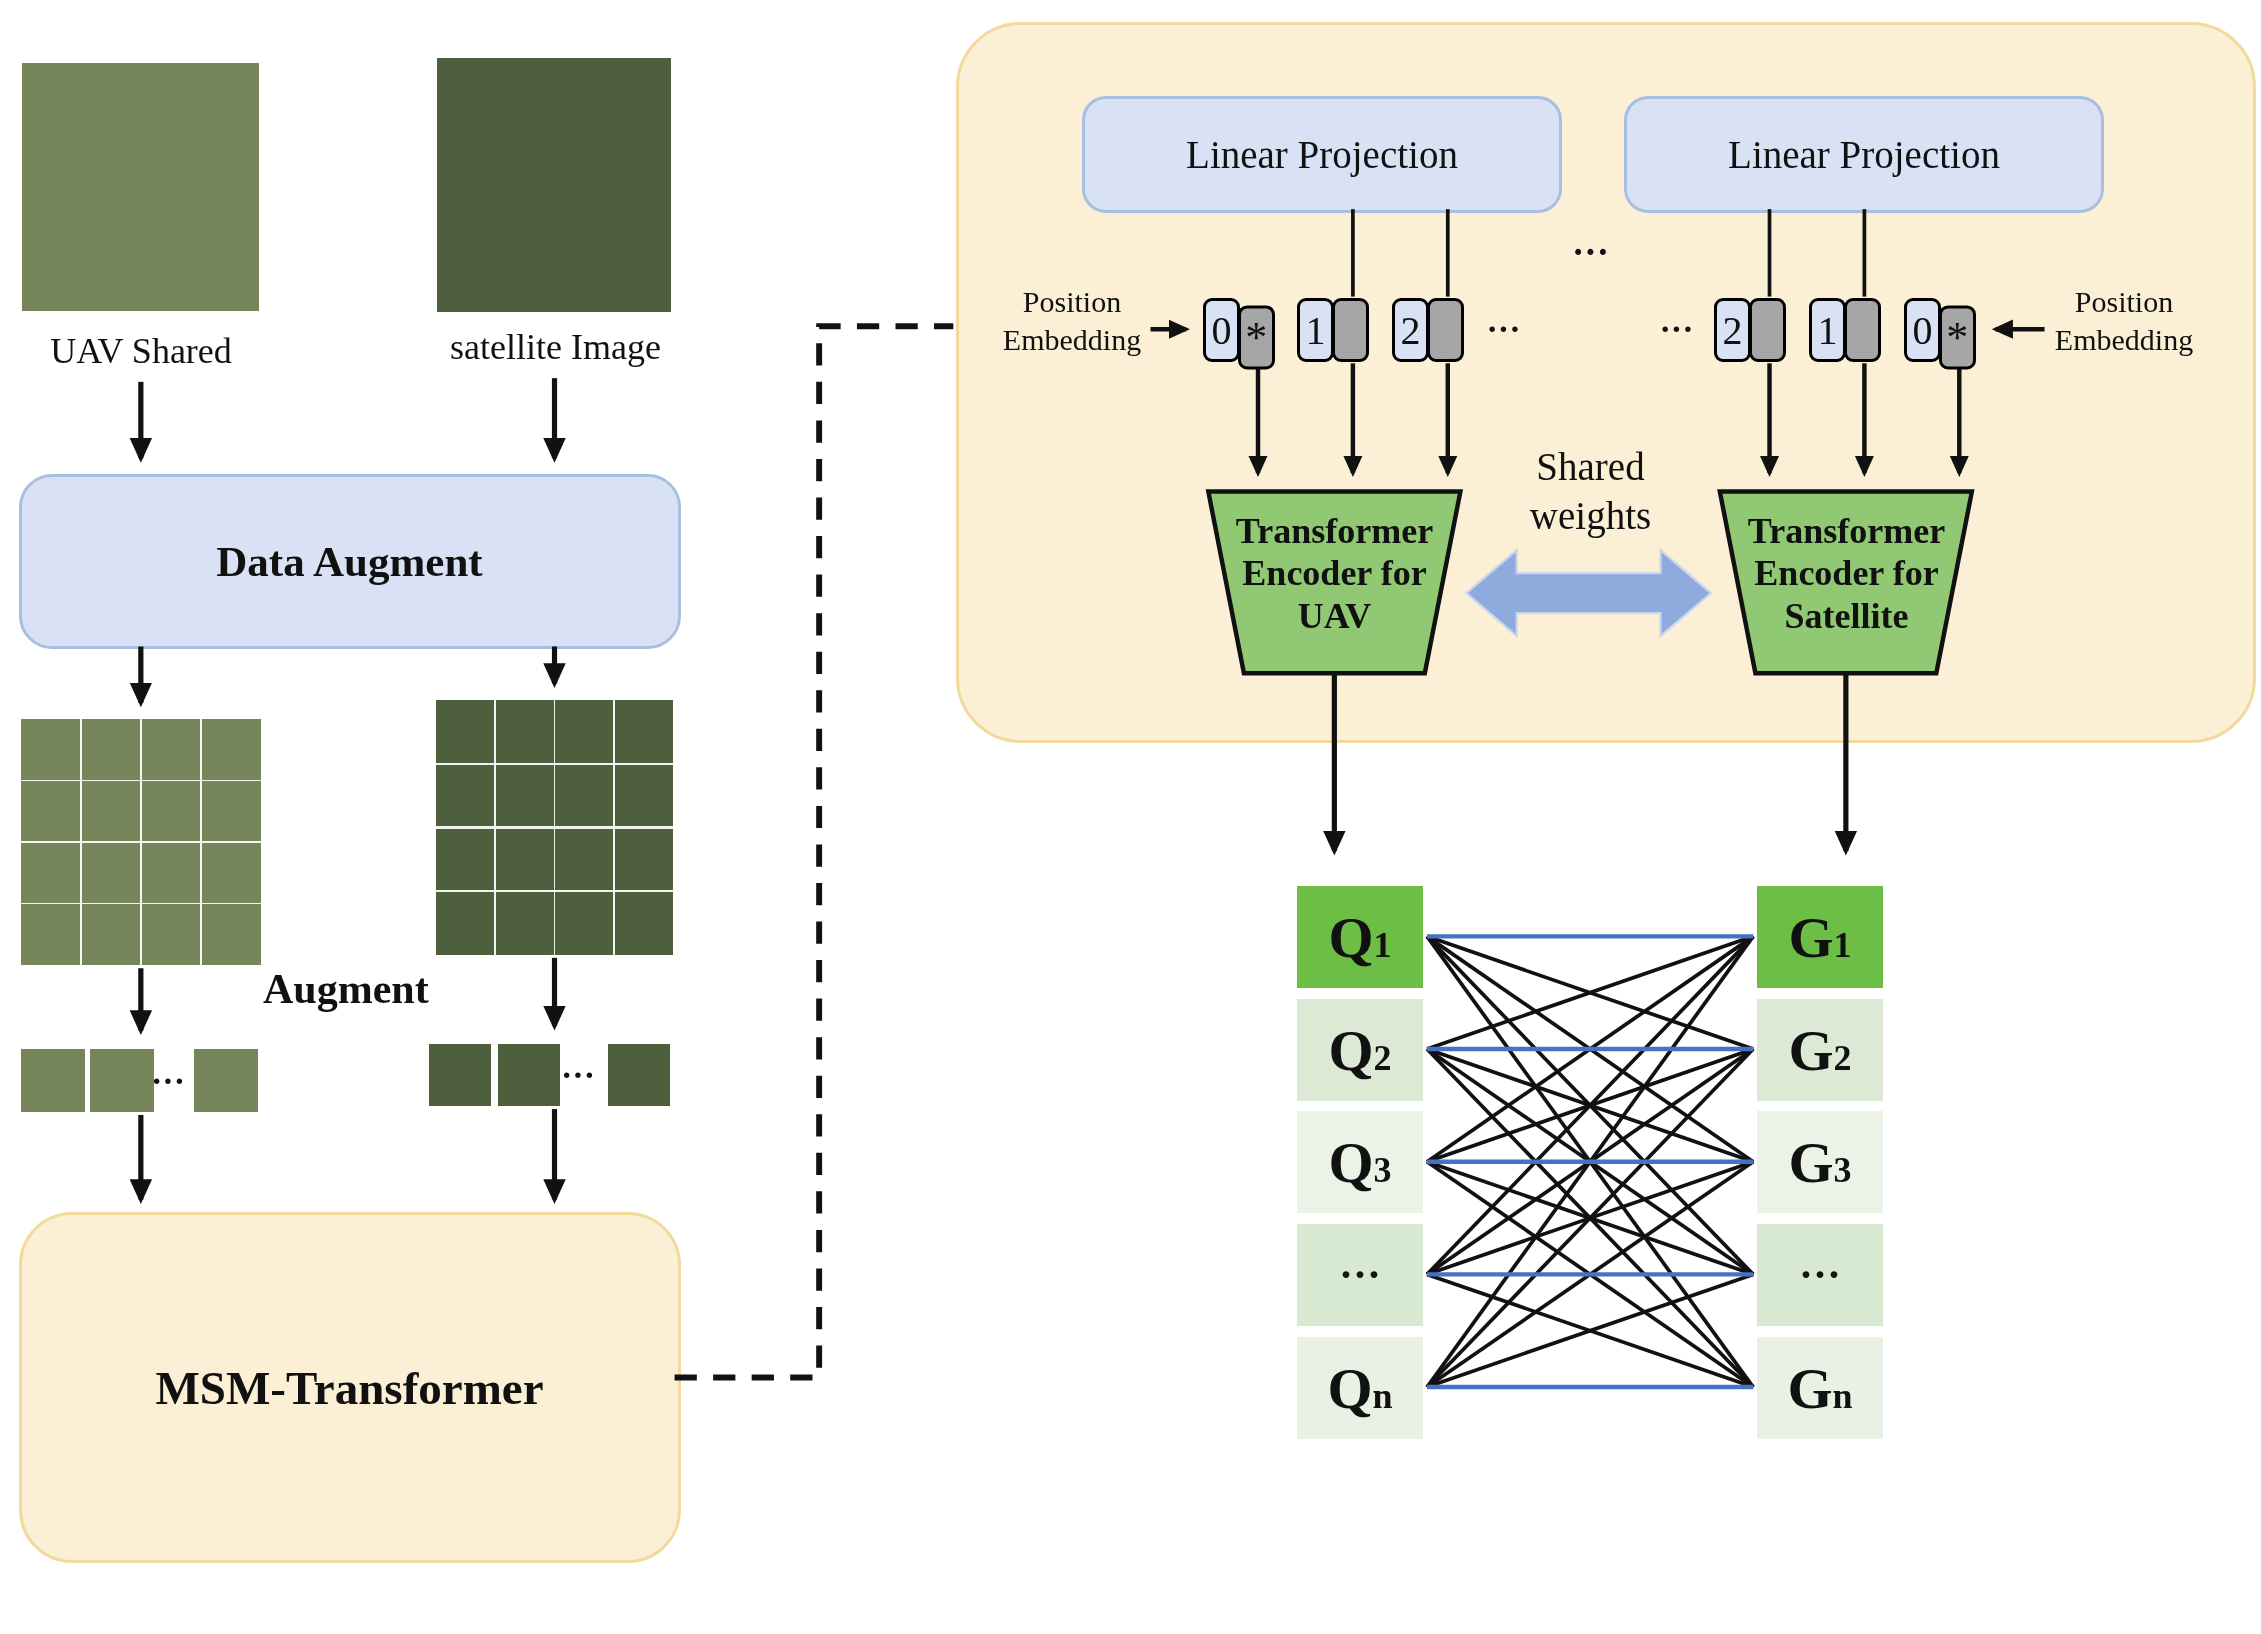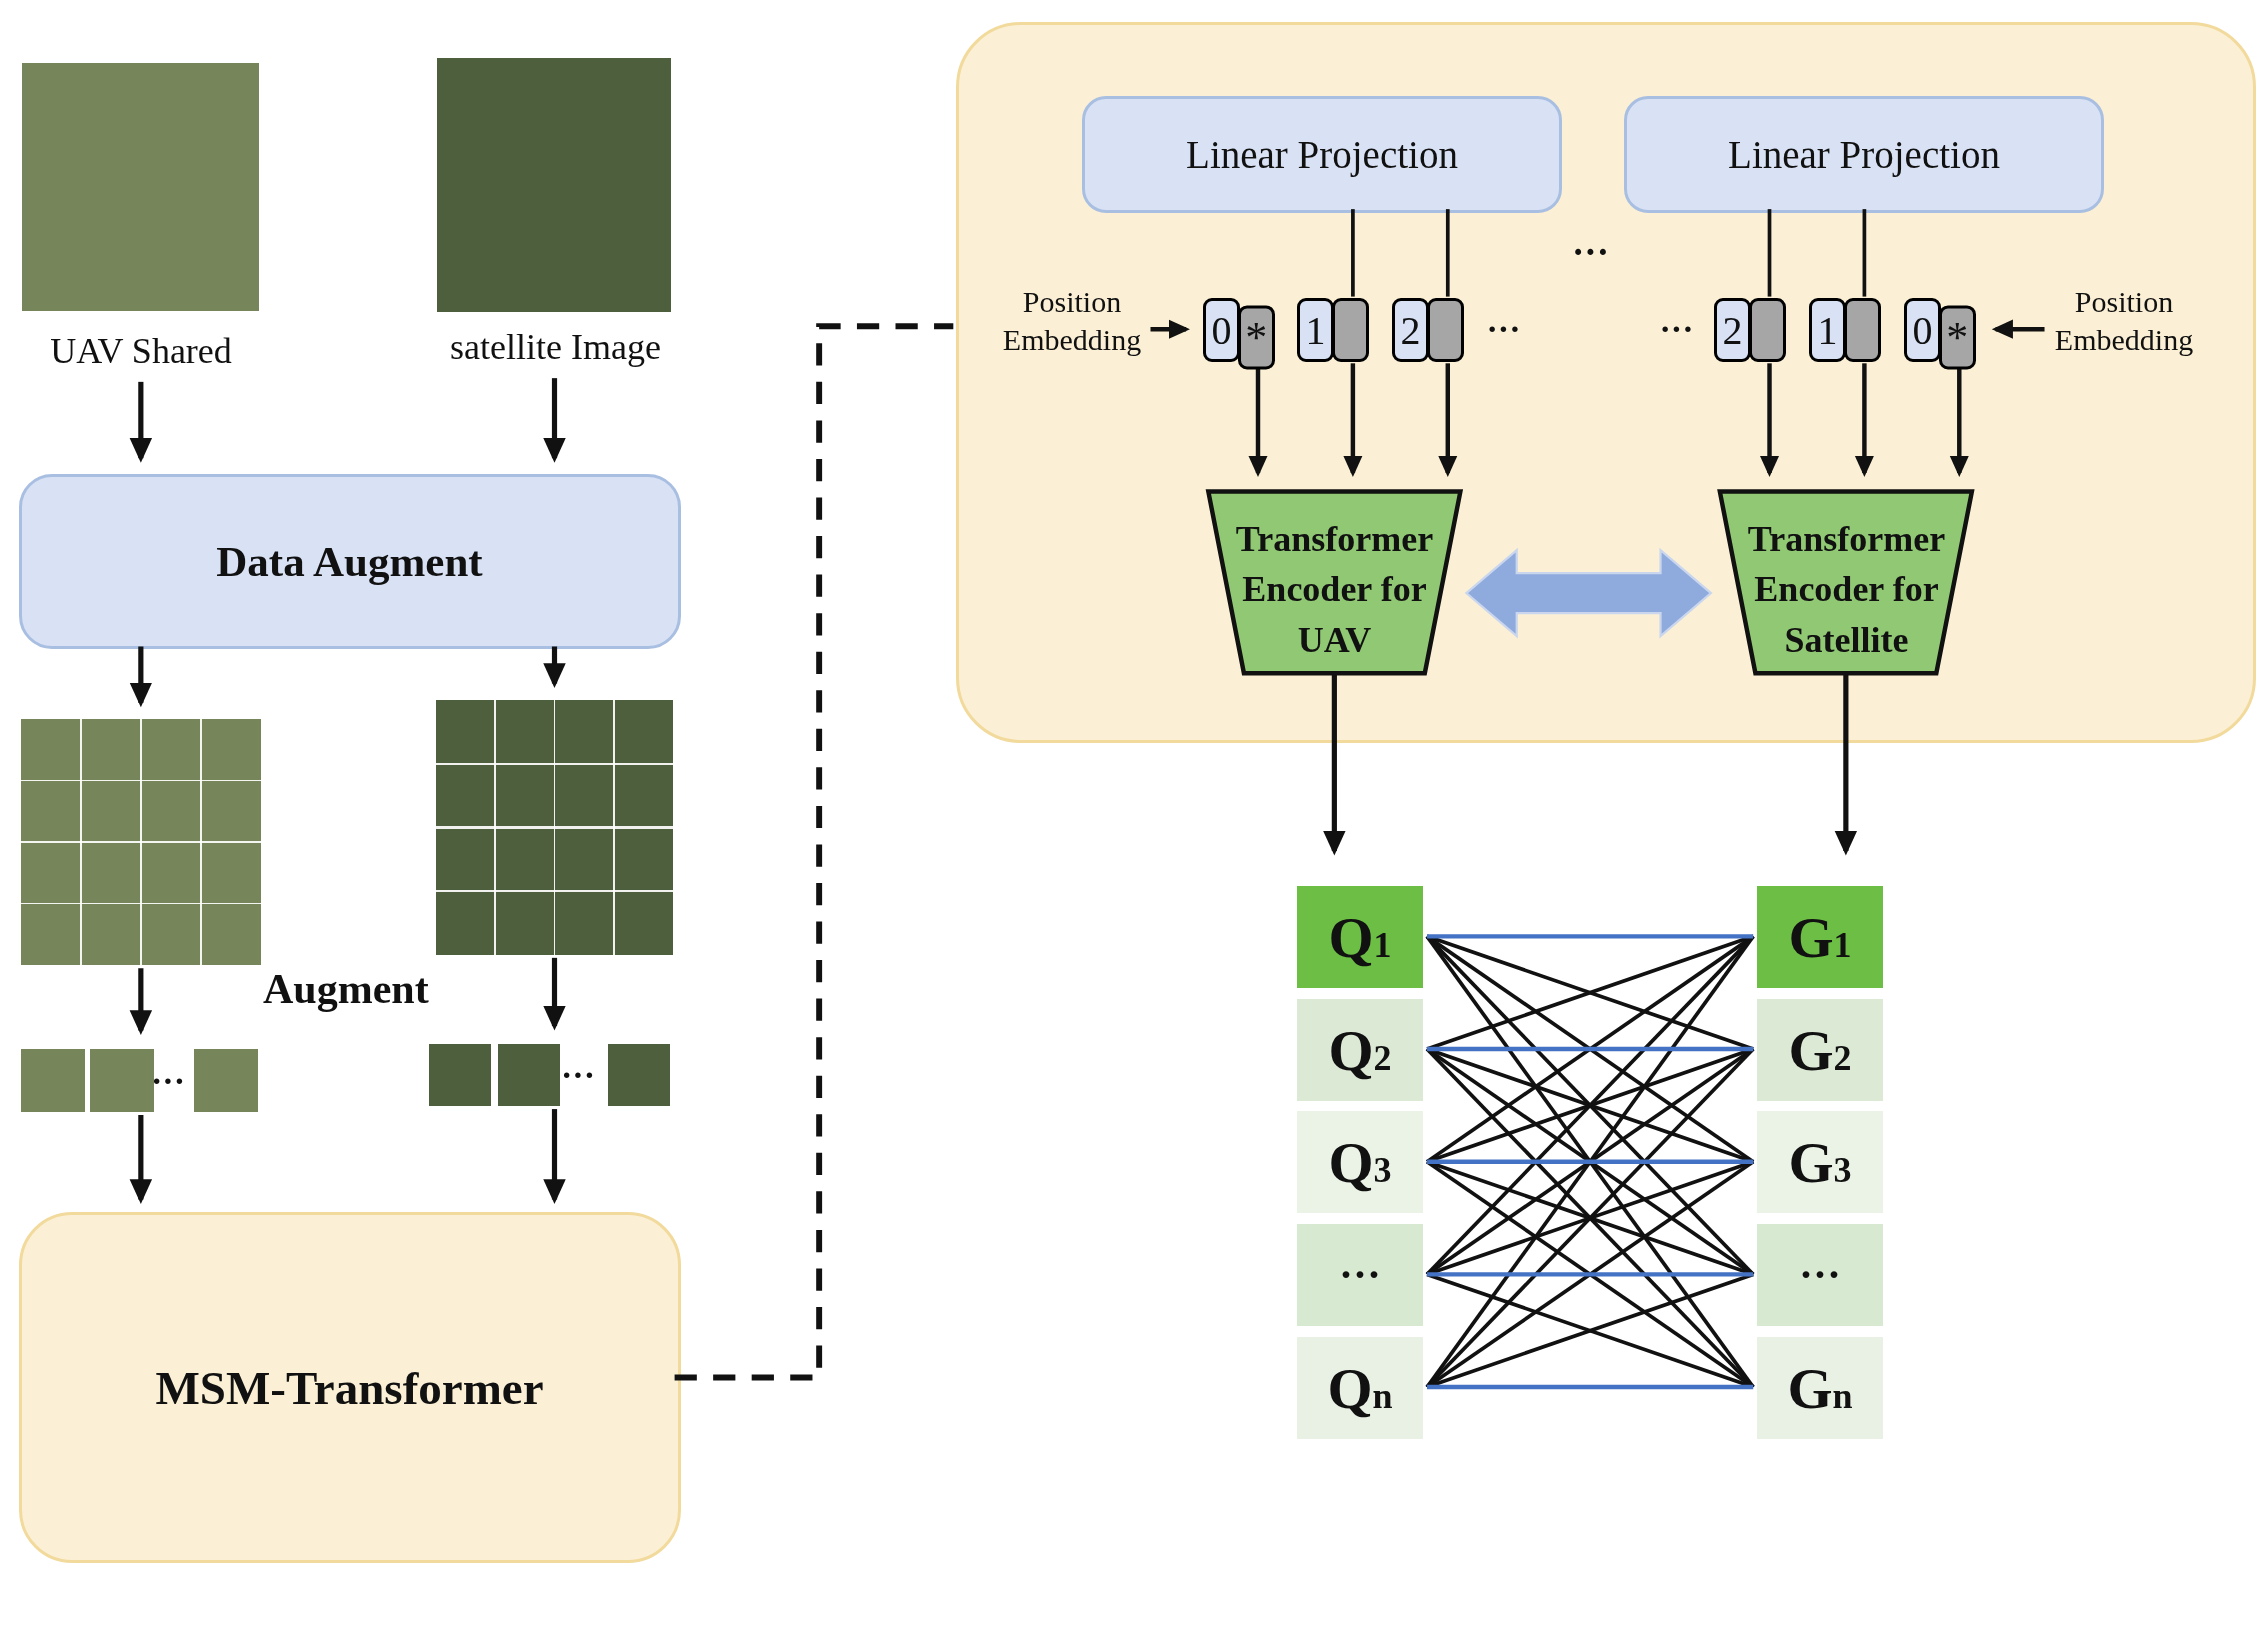--- a/index.html
+++ b/index.html
@@ -53,21 +53,21 @@
   .mrow{position:absolute;width:126px;height:102px;display:flex;align-items:center;justify-content:center;}
   .mrow .base{font-size:58px;font-weight:bold;}
   .mrow .sub{font-size:36px;font-weight:bold;position:relative;top:0.22em;}
   .r1{background:var(--match_green);}
   .r2{background:var(--row_tint_a);}
   .r3{background:var(--row_tint_b);}
   .r4{background:var(--row_tint_c);}
   .r5{background:var(--row_tint_d);}
   
   .two-line span{display:block;line-height:1.25;}
-  .three-line span{display:block;line-height:1.18;margin-top:8px;}
+  .three-line span{display:block;line-height:1.18;}
   svg.overlay{position:absolute;left:0;top:0;z-index:5;pointer-events:none;}
   .z6{z-index:6;}
 </style>
 </head>
 <body>
 
 <div class="canvas">
 
   <div class="photo aerial uav-look" style="left:22px;top:63px;width:237px;height:248px;"></div>
   <div class="photo aerial sat-look" style="left:437px;top:58px;width:234px;height:254px;"></div>
@@ -138,20 +138,24 @@
   </div>
   <div class="token-pair z6" style="left:1809px;">
     <span class="tok tok-blue">1</span>
     <span class="tok tok-gray"></span>
   </div>
   <div class="token-pair z6" style="left:1904px;">
     <span class="tok tok-blue">0</span>
     <span class="tok tok-gray tok-star">*</span>
   </div>
 
+  <div class="abs caption two-line" style="left:1483px;top:443px;width:215px;font-size:39px;">
+    <span>Shared</span>
+    <span>weights</span>
+  </div>
 
   <svg class="overlay" width="2261" height="1634" viewBox="0 0 3050 2204">
     <defs>
       <marker id="ah" viewBox="0 0 12 12" refX="9" refY="6" markerWidth="5.2" markerHeight="5.2" orient="auto-start-reverse" markerUnits="strokeWidth">
         <path d="M0,1 L11,6 L0,11 Z" fill="#111"></path>
       </marker>
     </defs>
 
     <g stroke="#111" stroke-width="7" fill="none">
       <line x1="190" y1="515" x2="190" y2="618" marker-end="url(#ah)"></line>

